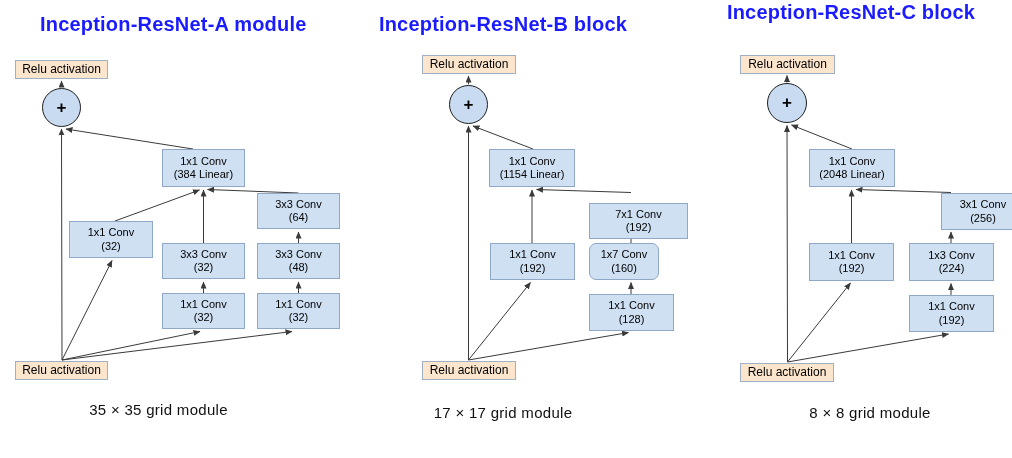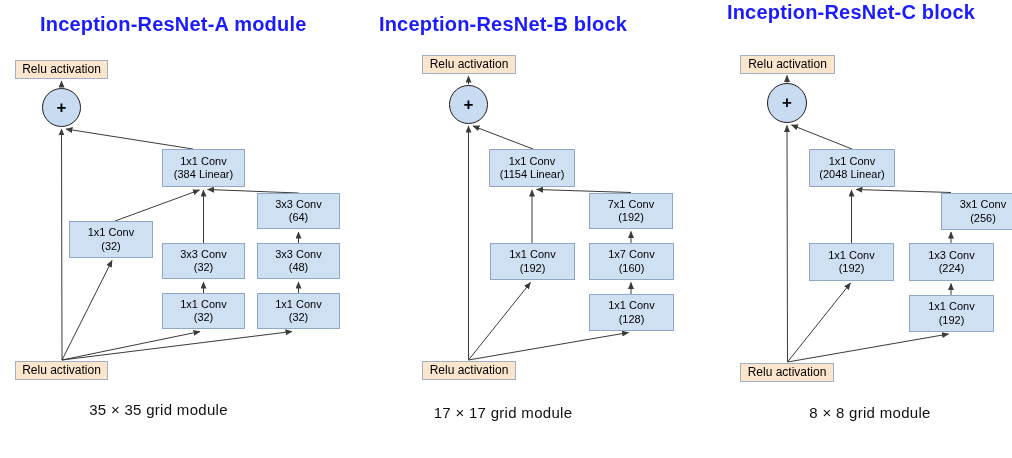--- a/index.html
+++ b/index.html
@@ -142,31 +142,31 @@
 
   <div class="add-circle" style="left:449px;top:85px;width:39px;height:39px;">
     <span>+</span>
   </div>
 
   <div class="node conv" style="left:489px;top:149px;width:86px;height:38px;">
     <span>1x1 Conv</span>
     <span>(1154 Linear)</span>
   </div>
 
-  <div class="node conv" style="left:589px;top:193px;width:84px;height:36px;">
+  <div class="node conv" style="left:589px;top:203px;width:99px;height:36px;">
     <span>7x1 Conv</span>
     <span>(192)</span>
   </div>
 
   <div class="node conv" style="left:490px;top:243px;width:85px;height:37px;">
     <span>1x1 Conv</span>
     <span>(192)</span>
   </div>
 
-  <div class="node conv" style="left:589px;top:243px;width:85px;height:37px;">
+  <div class="node conv" style="left:589px;top:243px;width:70px;height:37px;border-radius:7px;">
     <span>1x7 Conv</span>
     <span>(160)</span>
   </div>
 
   <div class="node conv" style="left:589px;top:294px;width:85px;height:37px;">
     <span>1x1 Conv</span>
     <span>(128)</span>
   </div>
 
   <div class="node relu" style="left:422px;top:361px;width:94px;height:19px;">

